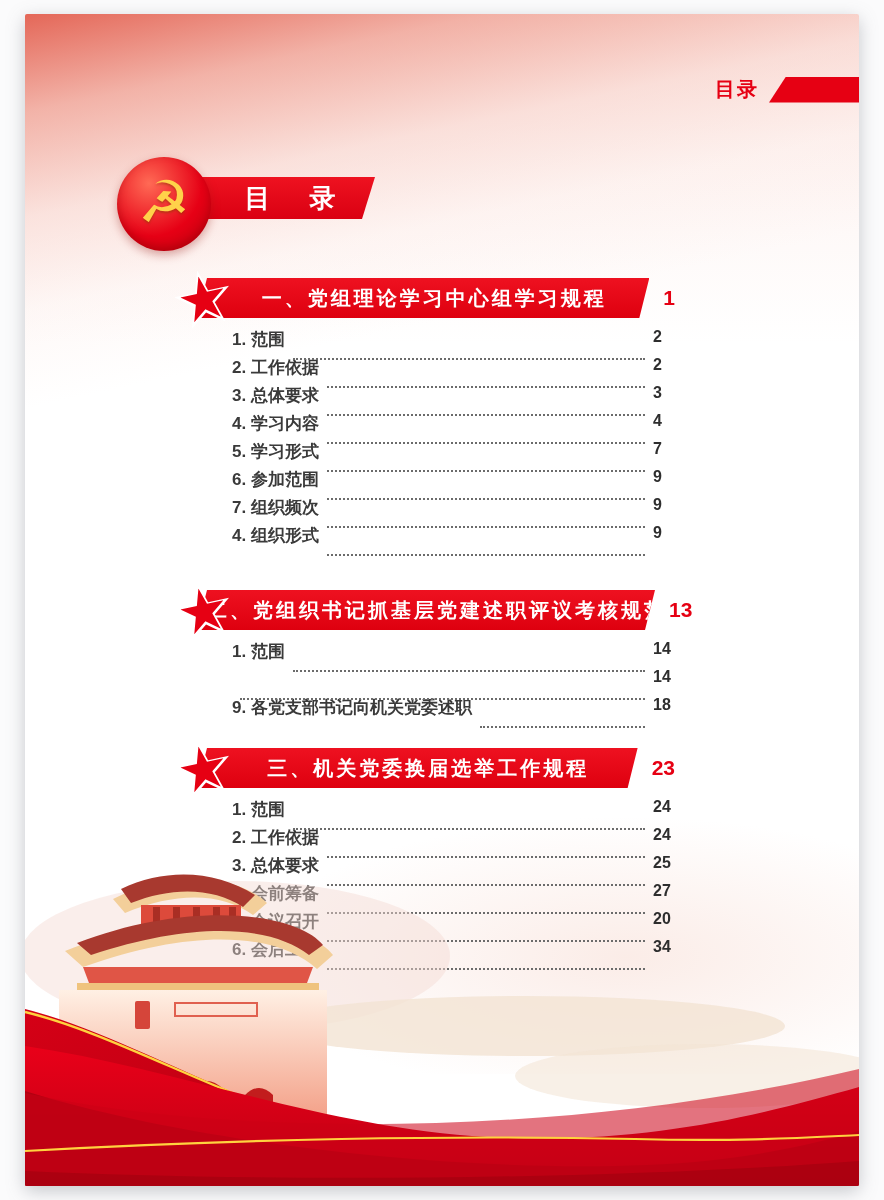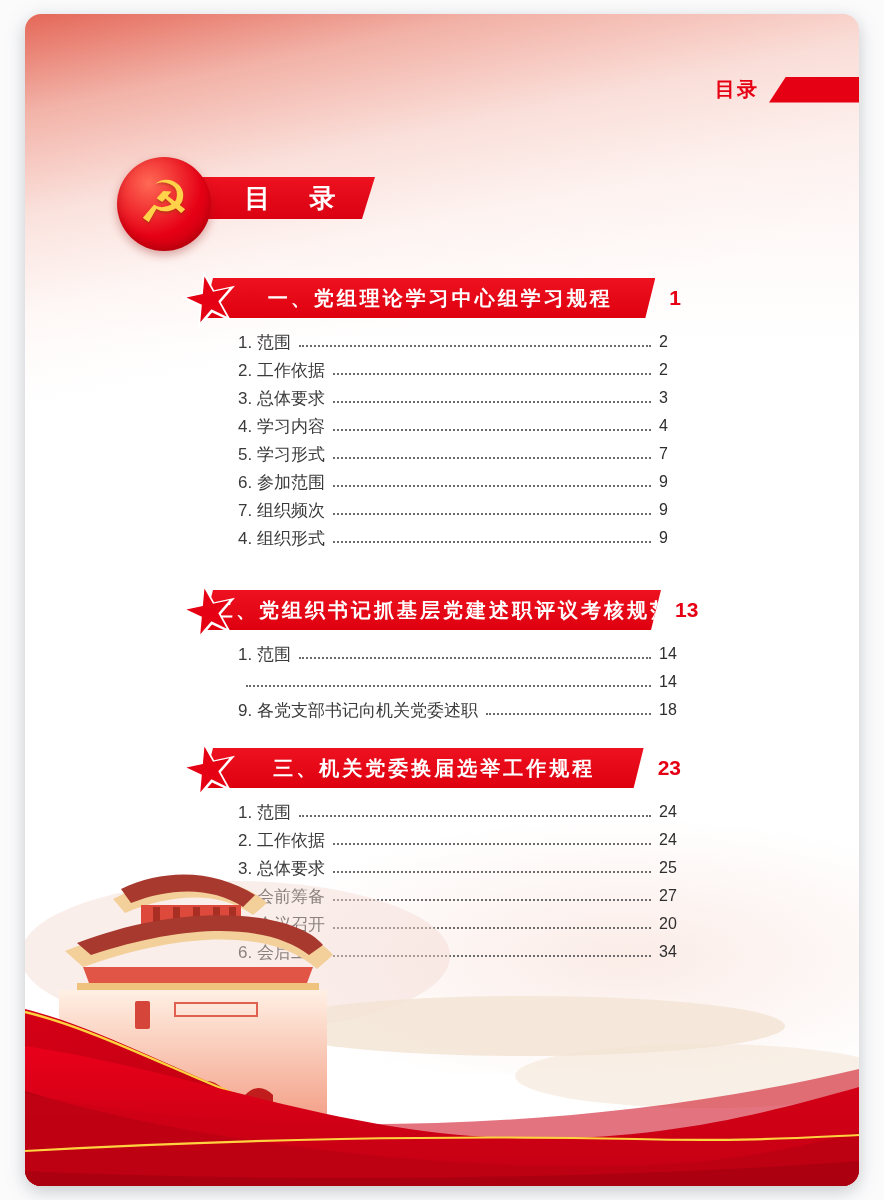--- a/index.html
+++ b/index.html
@@ -3,21 +3,21 @@
 <meta charset="utf-8">
 <style>
   html,body{margin:0;padding:0;}
   body{
     width:884px;height:1200px;position:relative;overflow:hidden;
     background:#fbfbfc;
     font-family:"Liberation Sans","DejaVu Sans",sans-serif;
   }
   .page{
     position:absolute;left:25px;top:14px;width:834px;height:1172px;
-    background:#ffffff;border-radius:16px;overflow:hidden;
+    background:#ffffff;border-radius:2px;overflow:hidden;
     box-shadow:0 5px 18px rgba(100,105,115,.35);
   }
   
   .wash-top{
     position:absolute;left:0;top:0;right:0;height:440px;pointer-events:none;
     background:
       linear-gradient(168deg, rgba(226,92,76,.92) 0%, rgba(236,140,124,.62) 16%,
         rgba(246,196,186,.42) 33%, rgba(252,228,222,.25) 48%, rgba(255,255,255,0) 64%),
       linear-gradient(180deg, rgba(247,205,196,.35) 0%, rgba(255,255,255,0) 75%);
   }
@@ -50,42 +50,42 @@
     background:radial-gradient(circle at 34% 28%, #ff6a55, #e60015 58%, #c2000f 95%);
     box-shadow:0 4px 10px rgba(150,20,15,.35), inset 0 -4px 8px rgba(120,0,0,.35);
     display:flex;align-items:center;justify-content:center;
   }
   .hs{
     color:#ffd24a;font-size:58px;line-height:1;
     text-shadow:0 2px 2px rgba(140,60,0,.45);
     transform:translateY(-2px);
   }
   
-  .content{position:absolute;left:178px;top:264px;width:478px;}
+  .content{position:absolute;left:172px;top:264px;width:478px;}
   .sec-head{position:relative;height:40px;display:flex;align-items:center;}
   .sec-banner{
     width:458px;height:40px;background:linear-gradient(180deg,#ee1120,#de000f);
     clip-path:polygon(10px 0,100% 0,calc(100% - 10px) 100%,0 100%);
     display:flex;align-items:center;justify-content:center;
   }
   .sec-banner span{
     color:#fff;font-weight:bold;font-size:20px;letter-spacing:3px;white-space:nowrap;
     padding-left:22px;
   }
   .sec-pg{color:#e60013;font-weight:bold;font-size:21px;margin-left:14px;}
   .sec-star{position:absolute;left:-22px;top:-8px;width:56px;height:56px;transform:rotate(-12deg);z-index:2;}
   .st-outer,.st-inner{
     position:absolute;display:block;
     clip-path:polygon(50% 0%,61.8% 38.2%,100% 38.2%,69.1% 61.8%,80.9% 100%,50% 76.4%,19.1% 100%,30.9% 61.8%,0% 38.2%,38.2% 38.2%);
   }
   .st-outer{left:0;top:0;width:56px;height:56px;background:#ffffff;}
   .st-inner{left:6px;top:6px;width:44px;height:44px;background:#e60013;}
   
   .toc-list{margin:10px 0 0 35px;width:453px;}
-  .toc-row{display:flex;align-items:center;height:28px;font-size:17px;color:#3a3a3a;}
+  .toc-row{display:flex;height:28px;font-size:17px;color:#3a3a3a;font-weight:bold;}
   .toc-row .lbl{white-space:nowrap;}
   .toc-row .dots{flex:1;margin:0 8px;border-bottom:2px dotted #6b6b6b;transform:translateY(4px);}
   .toc-row .pg{width:32px;text-align:left;color:#2e2e2e;font-size:16px;}
   .gap-s2{margin-top:38px;}
   .gap-s3{margin-top:24px;}
   
   .bottom-art{position:absolute;left:0;bottom:0;width:834px;height:345px;pointer-events:none;}
 </style>
 </head>
 <body>

